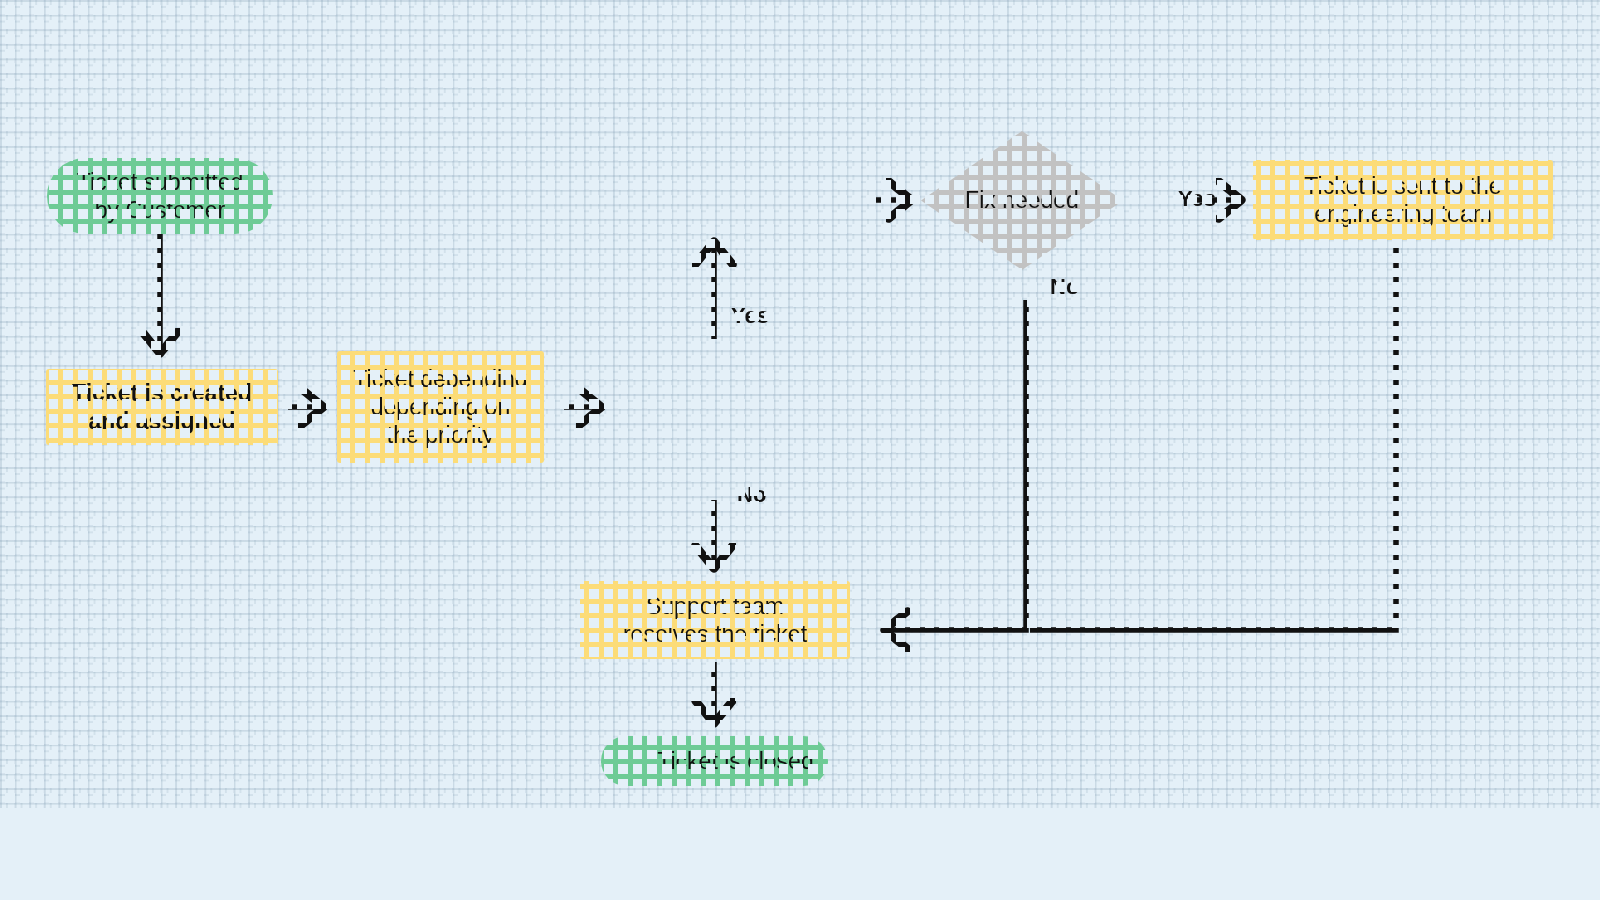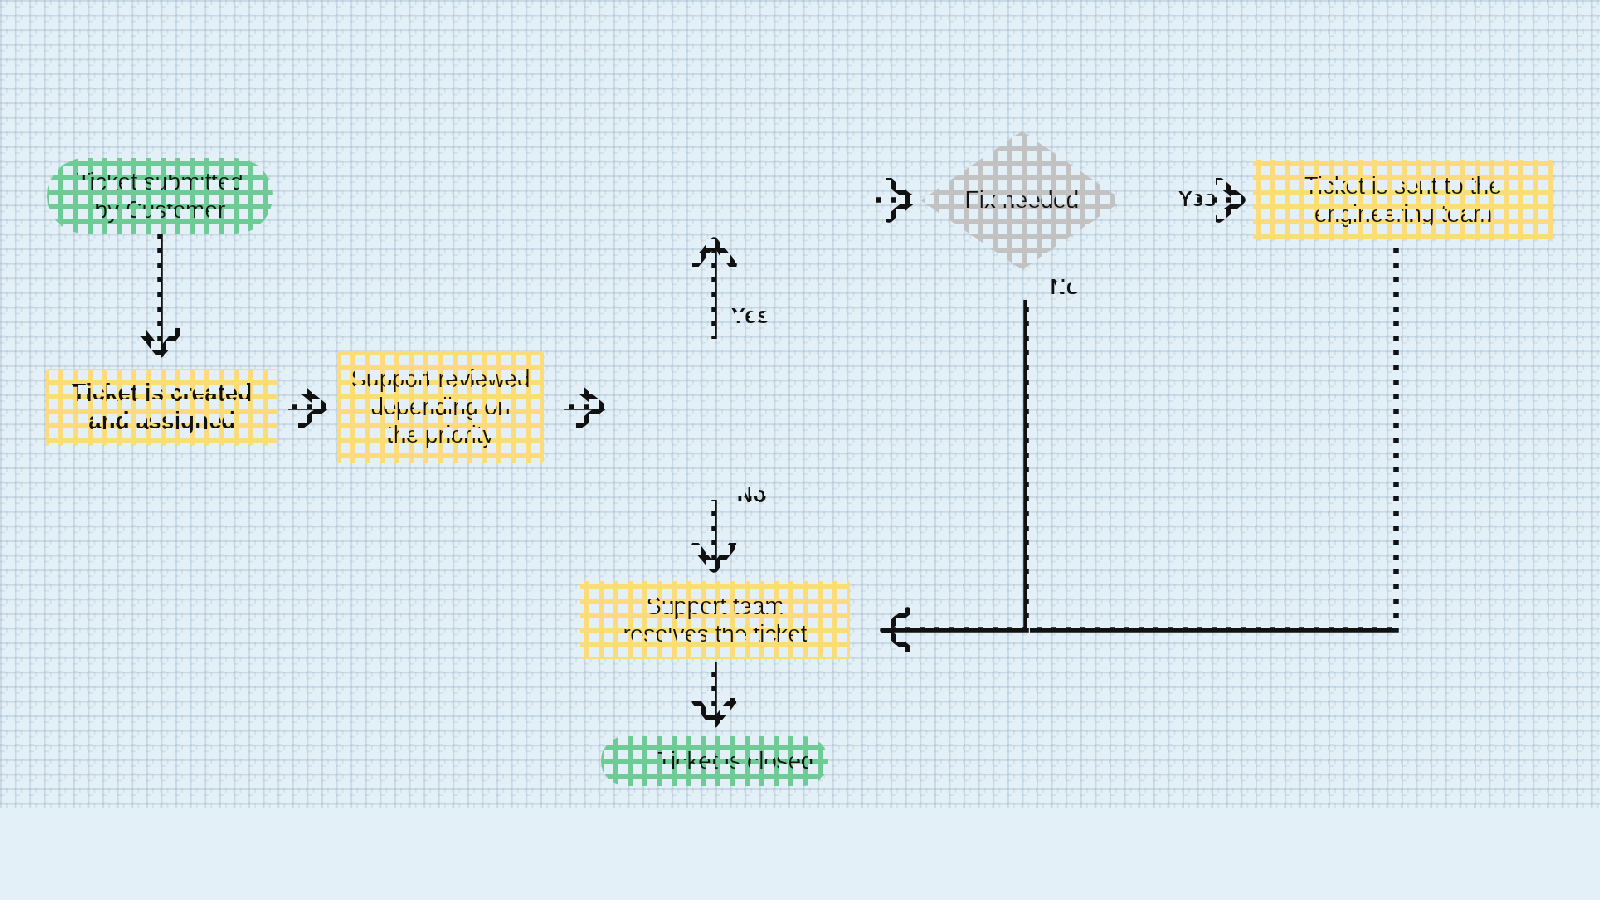--- a/index.html
+++ b/index.html
@@ -161,21 +161,21 @@
       <path d="M714,662 L714,722" stroke="#111111" stroke-width="5.5" fill="none" marker-end="url(#arrowhead)"></path>
     </g>
   </svg>
 
   <div class="node node-terminator" style="left:47px; top:158px; width:226px; height:76px;">Ticket submitted
 by Customer</div>
 
   <div class="node node-process" style="left:46px; top:369px; width:232px; height:76px;font-weight:bold;">Ticket is created
 and assigned</div>
 
-  <div class="node node-process" style="left:337px; top:351px; width:207px; height:112px;">Support reviewed
+  <div class="node node-process" style="left:337px; top:351px; width:207px; height:112px;">Ticket depending
 depending on
 the priority</div>
 
 
 
   <div class="node-decision-wrap" style="left:921px; top:131px; width:202px; height:139px;">
     <div class="diamond-shape"></div>
     <div class="diamond-label">Fix needed</div>
   </div>
 

